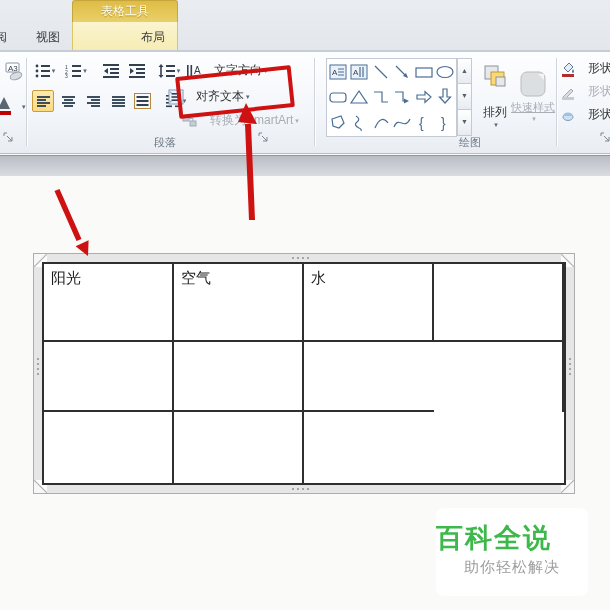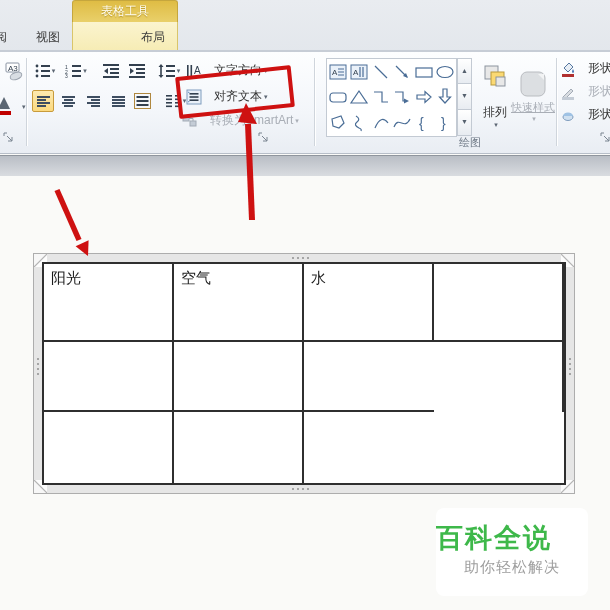--- a/index.html
+++ b/index.html
@@ -232,21 +232,21 @@
 
   <div class="menu-row" style="left:186px;top:10px;">
     <svg width="16" height="14" viewBox="0 0 16 14">
       <rect x="1" y="1" width="1.6" height="12" fill="#33404f"></rect>
         <rect x="4.5" y="1" width="1.6" height="12" fill="#33404f"></rect>
       <text x="8" y="10" font-size="10" fill="#33404f">A</text>
     </svg>
     <span class="mlabel">文字方向</span>
     <span class="caret">▾</span>
   </div>
-  <div class="menu-row" style="left:186px;top:36px;">
+  <div class="menu-row" style="left:168px;top:36px;">
     <svg width="16" height="16" viewBox="0 0 16 16">
       <rect x="1" y="1" width="14" height="14" fill="#eaf1f9" stroke="#7f9cbd"></rect>
       <rect x="3.5" y="4" width="9" height="1.6" fill="#33404f"></rect>
         <rect x="3.5" y="7.2" width="9" height="1.6" fill="#33404f"></rect>
       <rect x="3.5" y="10.4" width="9" height="1.6" fill="#33404f"></rect>
       <polygon points="2,3.8 3.6,3.8 2.8,2.4" fill="#2d66a4"></polygon>
         <polygon points="2,12.2 3.6,12.2 2.8,13.6" fill="#2d66a4"></polygon>
     </svg>
     <span class="mlabel">对齐文本</span>
     <span class="caret">▾</span>
@@ -254,20 +254,21 @@
   <div class="menu-row dis" style="left:182px;top:60px;">
     <svg width="16" height="14" viewBox="0 0 16 14">
       <rect x="1" y="2" width="6" height="5" fill="#c4ccd6" stroke="#a3abb6"></rect>
       <rect x="8" y="7" width="6" height="5" fill="#c4ccd6" stroke="#a3abb6"></rect>
       <path d="M7,4.5 H11 V7" fill="none" stroke="#a3abb6"></path>
     </svg>
     <span class="mlabel">转换为SmartArt</span>
     <span class="caret" style="color:#a9aeb6">▾</span>
   </div>
 
+  <div class="grouplabel" style="left:90px;width:150px;">段落</div>
   <div class="launcher" style="left:258px;top:80px;">
     <svg width="12" height="12" viewBox="0 0 12 12">
         <path d="M1,4 V1 H4" fill="none" stroke="#7b8591"></path>
         <path d="M4,4 L9,9 M9,5 V9 H5" fill="none" stroke="#7b8591"></path>
       </svg>
   </div>
   <div class="vsep" style="left:314px;"></div>
 
   <div class="gallery" id="shape-gallery">
       <div class="cell">

